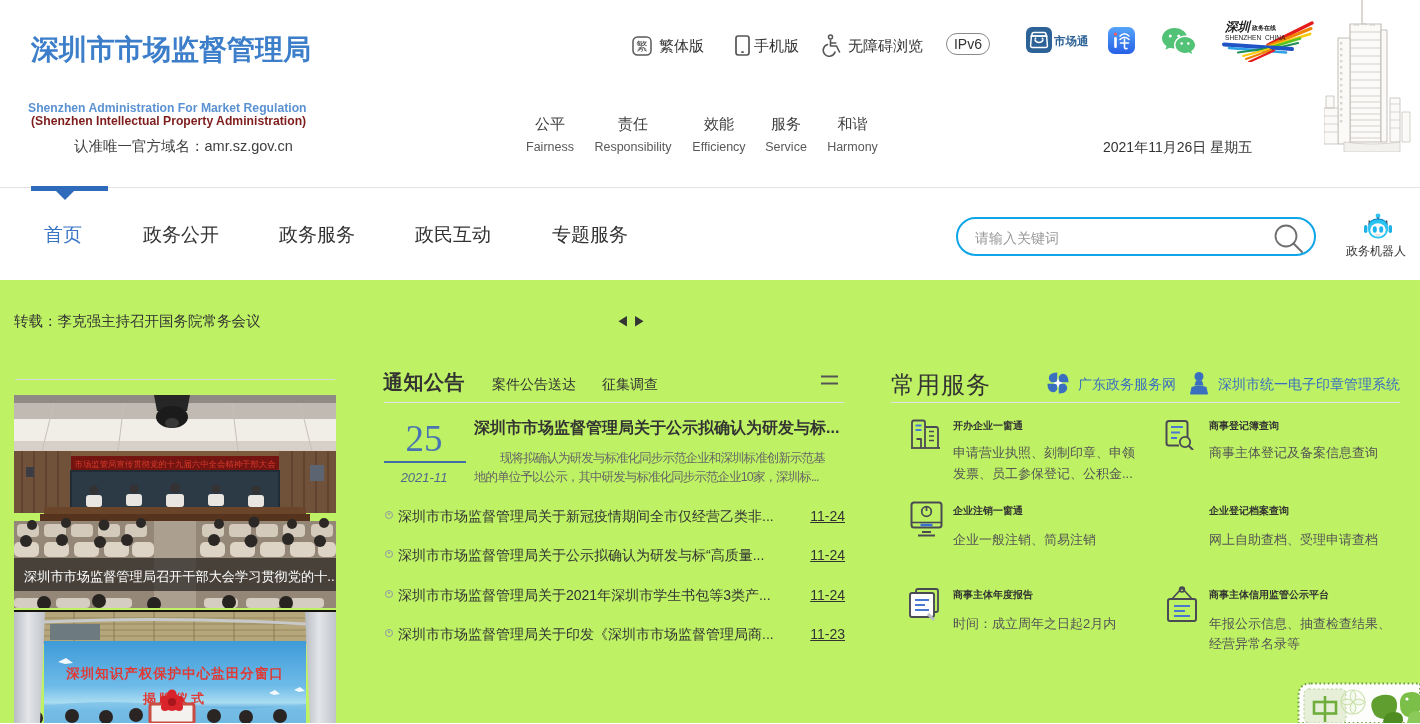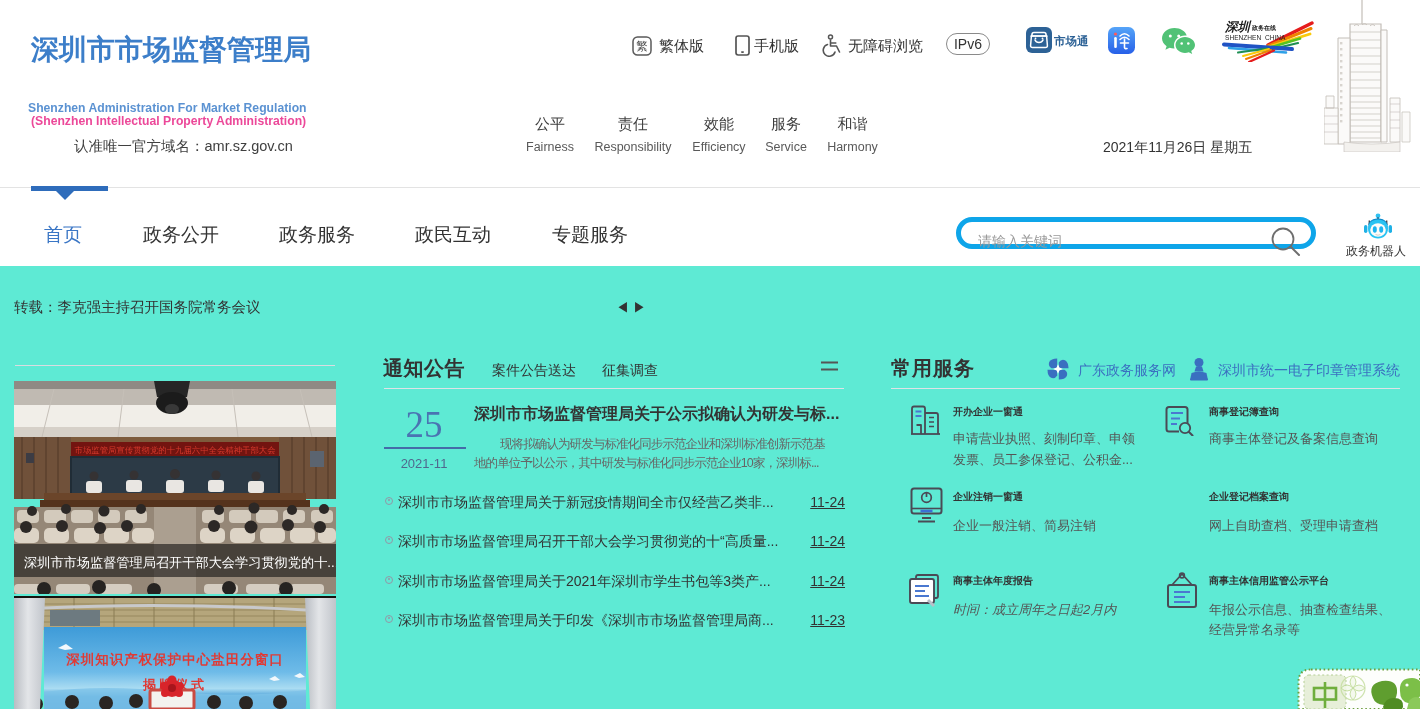--- a/index.html
+++ b/index.html
@@ -5,68 +5,68 @@
 * { margin:0; padding:0; box-sizing:border-box; }
 html,body { width:1420px; height:724px; overflow:hidden; }
 body { font-family:"Liberation Sans", sans-serif; background:#fff; color:#333; position:relative; }
 #page { position:absolute; left:0; top:0; width:1420px; height:724px; }
 .abs { position:absolute; }
 
 
 .logo-l1 { left:31px; top:31px; font-size:28px; font-weight:bold; color:#3c7ec9; letter-spacing:0px; }
 .logo-l2 { left:21px; top:64px; font-size:28px; font-weight:bold; color:#3c7ec9; }
 .logo-e1 { left:28px; top:101px; font-size:12.2px; font-weight:bold; color:#5b92d2; }
-.logo-e2 { left:31px; top:113.5px; font-size:12.2px; font-weight:bold; color:#ec4899; }
+.logo-e2 { left:31px; top:113.5px; font-size:12.2px; font-weight:bold; color:#7f1d1d; }
 .logo-d  { left:74px; top:137px; font-size:14.5px; color:#404040; }
 
 
 .util { top:34px; height:22px; font-size:15px; color:#333; }
 .u-txt { position:absolute; top:3px; }
 .ipv6 { left:946px; top:33px; width:44px; height:22px; border:1px solid #8a8a8a; border-radius:11px; text-align:center; font-size:14px; color:#333; line-height:21px; }
 
 
 .vitem { position:absolute; text-align:center; }
 .vitem .cn { font-size:15px; color:#3d3d3d; }
 .vitem .en { font-size:12.5px; color:#595959; margin-top:6px; }
 .hdate { left:1067px; top:139px; font-size:14px; color:#333;margin-left:36px; }
 
 
 .navline { left:0; top:187px; width:1420px; height:1px; background:#e3e3e3; }
 .navind { left:31px; top:186px; width:77px; height:5px; background:#2e6cbb; }
 .navtri { left:56px; top:191px; width:0; height:0; border-left:9px solid transparent; border-right:9px solid transparent; border-top:9px solid #2e6cbb; }
 .navitem { top:222px; font-size:19px; color:#333; }
-.search { left:956px; top:217px; width:360px; height:32px; border:5px solid #0ea5e9; border-radius:20px; background:#fff; }
+.search { left:956px; top:217px; width:360px; height:39px; border:2px solid #0ea5e9; border-radius:20px; background:#fff; }
 .search .ph { position:absolute; left:17px; top:11px; font-size:14px; color:#999; }
 .robot-label { left:1346px; top:243px; font-size:12px; color:#333; }
 
 
-.content { left:0; top:266px; width:1420px; height:443px; background:#5eead4; }
+.content { left:0; top:280px; width:1420px; height:443px; background:#bef264; }
 .ticker { left:14px; top:32px; font-size:14.5px; color:#333; }
 .ticker-arrows { left:616px; top:33px; font-size:13px; color:#333; letter-spacing:4px; }
 .leftline { left:15px; top:99px; width:320px; height:1px; background:#d9dce0; }
 
 
 .nt-title { left:383px; top:89px; font-size:20px; font-weight:bold; color:#333; letter-spacing:0.5px; }
 .nt-tab { top:96px; font-size:14px; color:#333; }
 .nt-more { left:820px; top:94px; width:19px; }
 .nt-hr { left:384px; top:122px; width:460px; height:1px; background:#dfe2e6; }
 .nt-d25 { left:383px; top:137px; width:82px; text-align:center; font-family:"Liberation Serif",serif; font-size:37px; color:#4a73b2; }
 .nt-dline { left:384px; top:181px; width:82px; height:2px; background:#446ca8; }
-.nt-dym { left:383px; top:190px; width:82px; text-align:center; font-size:13px; color:#50688e; }
+.nt-dym { left:383px; top:190px; width:82px; text-align:center; font-size:13px; color:#50688e;font-style:italic; }
 .nt-ftitle { left:474px; top:138px; width:372px; font-size:16px; font-weight:bold; color:#333; white-space:nowrap; overflow:hidden; }
 .nt-fsum1 { left:474px; top:170px; width:380px; font-size:12.5px; letter-spacing:-0.9px; color:#666; text-indent:26px; white-space:nowrap; }
 .nt-fsum2 { left:474px; top:189px; width:380px; font-size:12.5px; letter-spacing:-0.9px; color:#666; white-space:nowrap; }
 .nt-item { left:383px; width:462px; font-size:14px; color:#333; }
 .nt-item .tt { position:absolute; left:15px; top:0; width:392px; white-space:nowrap; overflow:hidden; }
 .nt-item .bu { position:absolute; left:2px; top:3px; width:8px; height:8px; border:1.5px solid #9199a6; border-radius:50%; }
 .nt-item .bu::after { content:""; position:absolute; left:1.5px; top:1.5px; width:2px; height:2px; background:#9199a6; border-radius:50%; }
 .nt-item .dt { position:absolute; right:0; top:0;text-decoration:underline; }
 
 
-.sv-title { left:891px; top:89px; font-size:20px; font-weight:bold; color:#333; letter-spacing:1px; }
+.sv-title { left:891px; top:89px; font-size:24px; font-weight:normal; color:#333; letter-spacing:1px; }
 .sv-link { top:96px; font-size:14px; color:#3a6fc0; }
 .sv-hr { left:891px; top:122px; width:509px; height:1px; background:#dfe2e6; }
 .sv-item-title { font-size:10px; font-weight:bold; color:#333; position:absolute; white-space:nowrap; }
 .sv-item-desc { font-size:13px; color:#555; line-height:20.5px; position:absolute; }
 </style>
 </head>
 <body>
 <div id="page">
 
   <div class="abs logo-l1">深圳市市场监督管理局</div>
@@ -432,21 +432,21 @@
     <div class="abs nt-ftitle">深圳市市场监督管理局关于公示拟确认为研发与标...</div>
     <div class="abs nt-fsum1">现将拟确认为研发与标准化同步示范企业和深圳标准创新示范基</div>
     <div class="abs nt-fsum2">地的单位予以公示，其中研发与标准化同步示范企业10家，深圳标...</div>
     <div class="abs nt-item" style="top:227.5px;">
         <span class="bu"></span>
         <span class="tt">深圳市市场监督管理局关于新冠疫情期间全市仅经营乙类非...</span>
         <span class="dt">11-24</span>
       </div>
     <div class="abs nt-item" style="top:266.5px;">
         <span class="bu"></span>
-        <span class="tt">深圳市市场监督管理局召开干部大会学习贯彻党的十“高质量...</span>
+        <span class="tt">深圳市市场监督管理局关于公示拟确认为研发与标“高质量...</span>
         <span class="dt">11-24</span>
       </div>
     <div class="abs nt-item" style="top:306.5px;">
         <span class="bu"></span>
         <span class="tt">深圳市市场监督管理局关于2021年深圳市学生书包等3类产...</span>
         <span class="dt">11-24</span>
       </div>
     <div class="abs nt-item" style="top:345.5px;">
         <span class="bu"></span>
         <span class="tt">深圳市市场监督管理局关于印发《深圳市市场监督管理局商...</span>
@@ -527,17 +527,17 @@
     <div class="abs sv-item-desc" style="left:953px; top:163px; width:192px;">申请营业执照、刻制印章、申领发票、员工参保登记、公积金...</div>
     <div class="abs sv-item-title" style="left:1209px; top:139px;">商事登记簿查询</div>
     <div class="abs sv-item-desc" style="left:1209px; top:163px; width:180px;">商事主体登记及备案信息查询</div>
 
     <div class="abs sv-item-title" style="left:953px; top:224px;">企业注销一窗通</div>
     <div class="abs sv-item-desc" style="left:953px; top:249.5px; width:192px;">企业一般注销、简易注销</div>
     <div class="abs sv-item-title" style="left:1209px; top:224px;">企业登记档案查询</div>
     <div class="abs sv-item-desc" style="left:1209px; top:249.5px; width:180px;">网上自助查档、受理申请查档</div>
 
     <div class="abs sv-item-title" style="left:953px; top:308px;">商事主体年度报告</div>
-    <div class="abs sv-item-desc" style="left:953px; top:333.5px; width:192px;font-style:italic;">时间：成立周年之日起2月内</div>
+    <div class="abs sv-item-desc" style="left:953px; top:333.5px; width:192px;">时间：成立周年之日起2月内</div>
     <div class="abs sv-item-title" style="left:1209px; top:308px;">商事主体信用监管公示平台</div>
     <div class="abs sv-item-desc" style="left:1209px; top:333.5px; width:185px;">年报公示信息、抽查检查结果、经营异常名录等</div>
   </div>
 </div>
 
 </body></html>

